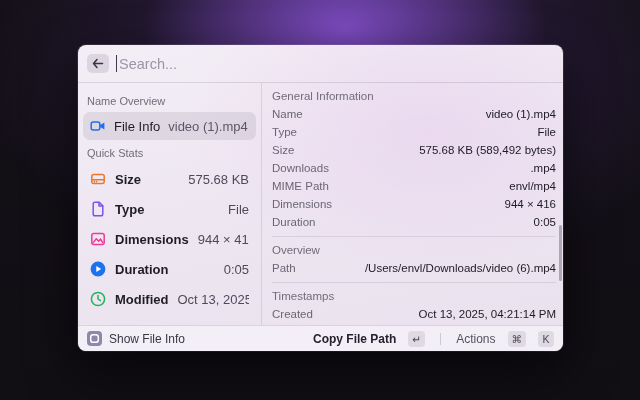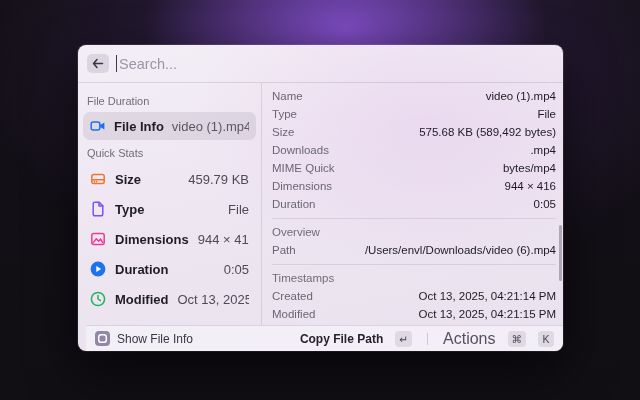--- a/index.html
+++ b/index.html
@@ -35,46 +35,46 @@
                   font-family:"Liberation Sans",sans-serif; font-size:14.5px; color:#2a2732; padding-left:3px; }
   .search-input::placeholder { color:#9b95a4; }
 
   
   .main { flex:1 1 auto; display:flex; min-height:0; }
   .sidebar { width:184px; flex:0 0 184px; border-right:1px solid rgba(40,30,55,0.11); padding:5px 5px 0 5px; overflow:hidden; }
   .section-label { font-size:11px; color:#716c7a; margin:7px 4px 5px 4px; }
   .sb-item { display:flex; align-items:center; gap:8px; height:28px; padding:0 7px; border-radius:7px; cursor:pointer; }
   .sb-item.selected { background:rgba(33,20,52,0.085); }
   .sb-item .icon, .stat-row .icon { width:16px; height:16px; flex:0 0 16px; display:flex; align-items:center; justify-content:center; }
-  .sb-item .lbl { font-size:13px; font-weight:700; color:#201d27; white-space:nowrap; }
+  .sb-item .lbl { font-size:13px; font-weight:400; color:#201d27; white-space:nowrap; }
   .sb-item .val { font-size:13px; color:#5c5765; white-space:nowrap; overflow:hidden; }
   .stat-row { display:flex; align-items:center; gap:9px; height:30px; padding:0 7px; border-radius:7px; cursor:pointer; }
   .stat-row .lbl { font-size:13px; font-weight:700; color:#201d27; white-space:nowrap; }
   .stat-row .val { font-size:13px; color:#4f4a59; margin-left:auto; white-space:nowrap; overflow:hidden; }
 
   .detail { flex:1 1 auto; padding:4px 7px 0 10px; overflow:hidden; position:relative; }
   .d-section { }
   .d-section + .d-section { border-top:1px solid rgba(40,30,55,0.10); margin-top:5px; padding-top:4px; }
   .d-title { font-size:11.5px; color:#716c7a; height:18px; line-height:18px; }
   .d-row { display:flex; justify-content:space-between; align-items:baseline; height:18px; line-height:18px;gap:42px; }
   .d-row .k { font-size:11.5px; color:#6b6675; white-space:nowrap; }
   .d-row .v { font-size:11.5px; font-weight:500; color:#1e1b25; white-space:nowrap; margin-left:12px; }
   .scroll-thumb { position:absolute; right:1px; top:142px; width:3px; height:56px; border-radius:2px; background:rgba(20,10,35,0.28); }
 
   
   .footer { flex:0 0 26px; height:26px; display:flex; align-items:center; padding:0 9px;
-            border-top:1px solid rgba(40,30,55,0.13); background:rgba(248,244,250,0.65);margin-left:8px; }
+            border-top:1px solid rgba(40,30,55,0.13); background:rgba(248,244,250,0.65); }
   .footer .cmd-icon { width:15px; height:15px; border-radius:4px; display:flex; align-items:center; justify-content:center; }
   .footer .cmd-label { font-size:12px; color:#3a3642; margin-left:7px; }
   .footer .right { margin-left:auto; display:flex; align-items:center; gap:12px; }
   .footer .copy-label { font-size:12px; font-weight:700; color:#26232e; cursor:pointer; }
   .kbd { min-width:16px; height:16px; padding:0 4px; border-radius:4px; background:rgba(20,10,35,0.09);
          display:flex; align-items:center; justify-content:center; font-size:10.5px; color:#4c4856; }
   .vsep { width:1px; height:12px; background:rgba(40,30,55,0.18); margin:0 3px; }
-  .actions-label { font-size:16px; color:#56515f; cursor:pointer; }
+  .actions-label { font-size:12px; color:#56515f; cursor:pointer; }
 </style>
 </head>
 <body>
 
 <div class="window">
 
   <div class="header">
     <div class="back-btn">
       <span class="icon" style="color: rgb(58, 54, 66);">
           <svg width="12" height="11" viewBox="0 0 12 11" fill="none" stroke="currentColor" stroke-width="1.5" stroke-linecap="round" stroke-linejoin="round">
@@ -84,21 +84,21 @@
     </div>
     <div class="search-wrap">
       <div class="caret"></div>
       <input class="search-input" type="text" placeholder="Search..." style="">
     </div>
   </div>
 
   <div class="main">
     <div class="sidebar" id="sidebar">
         <div>
-    <div class="section-label">File Duration</div>
+    <div class="section-label">Name Overview</div>
     <div class="items">
             <div class="sb-item selected">
     <span class="icon" style="color: rgb(31, 111, 240);">
                 <svg width="16" height="16" viewBox="0 0 16 16" fill="none" stroke="currentColor" stroke-width="1.5" stroke-linecap="round" stroke-linejoin="round">
                   <rect x="1.2" y="4" width="8.6" height="8" rx="2"></rect>
                   <path d="M9.8 7.2 L14.4 4.6 V11.4 L9.8 8.8 Z" fill="currentColor" stroke="none"></path>
                 </svg>
               </span>
     <span class="lbl">File Info</span>
     <span class="val">video (1).mp4</span>
@@ -110,21 +110,21 @@
     <div class="items">
             <div class="stat-row">
     <span class="icon" style="color: rgb(240, 117, 43);">
                 <svg width="16" height="16" viewBox="0 0 16 16" fill="none" stroke="currentColor" stroke-width="1.5" stroke-linecap="round" stroke-linejoin="round">
                   <rect x="1.8" y="3.6" width="12.4" height="8.8" rx="2"></rect>
                   <path d="M1.8 8.7 H14.2"></path>
                   <path d="M4.4 10.6 h0.01 M6.6 10.6 h0.01" stroke-width="1.7"></path>
                 </svg>
               </span>
     <span class="lbl">Size</span>
-    <span class="val">459.79 KB</span>
+    <span class="val">575.68 KB</span>
   </div>
             <div class="stat-row">
     <span class="icon" style="color: rgb(122, 82, 240);">
                 <svg width="16" height="16" viewBox="0 0 16 16" fill="none" stroke="currentColor" stroke-width="1.5" stroke-linecap="round" stroke-linejoin="round">
                   <path d="M3.2 3 a1.8 1.8 0 0 1 1.8-1.8 h4.2 l3.6 3.6 v8.2 a1.8 1.8 0 0 1 -1.8 1.8 h-6 a1.8 1.8 0 0 1 -1.8-1.8 Z"></path>
                   <path d="M9 1.5 V5 h3.6"></path>
                 </svg>
               </span>
     <span class="lbl">Type</span>
     <span class="val">File</span>
@@ -158,40 +158,41 @@
               </span>
     <span class="lbl">Modified</span>
     <span class="val">Oct 13, 2025, 04:2…</span>
   </div>
           </div>
   </div>
       </div>
     <div class="detail" id="detail">
       <div class="scroll-thumb"></div>
     <div class="d-section">
+    <div class="d-title">General Information</div>
     <div class="rows">
             <div class="d-row">
     <span class="k">Name</span>
     <span class="v">video (1).mp4</span>
   </div>
             <div class="d-row">
     <span class="k">Type</span>
     <span class="v">File</span>
   </div>
             <div class="d-row">
     <span class="k">Size</span>
     <span class="v">575.68 KB (589,492 bytes)</span>
   </div>
             <div class="d-row">
     <span class="k">Downloads</span>
     <span class="v">.mp4</span>
   </div>
             <div class="d-row">
-    <span class="k">MIME Quick</span>
-    <span class="v">bytes/mp4</span>
+    <span class="k">MIME Path</span>
+    <span class="v">envl/mp4</span>
   </div>
             <div class="d-row">
     <span class="k">Dimensions</span>
     <span class="v">944 × 416</span>
   </div>
             <div class="d-row">
     <span class="k">Duration</span>
     <span class="v">0:05</span>
   </div>
           </div>

